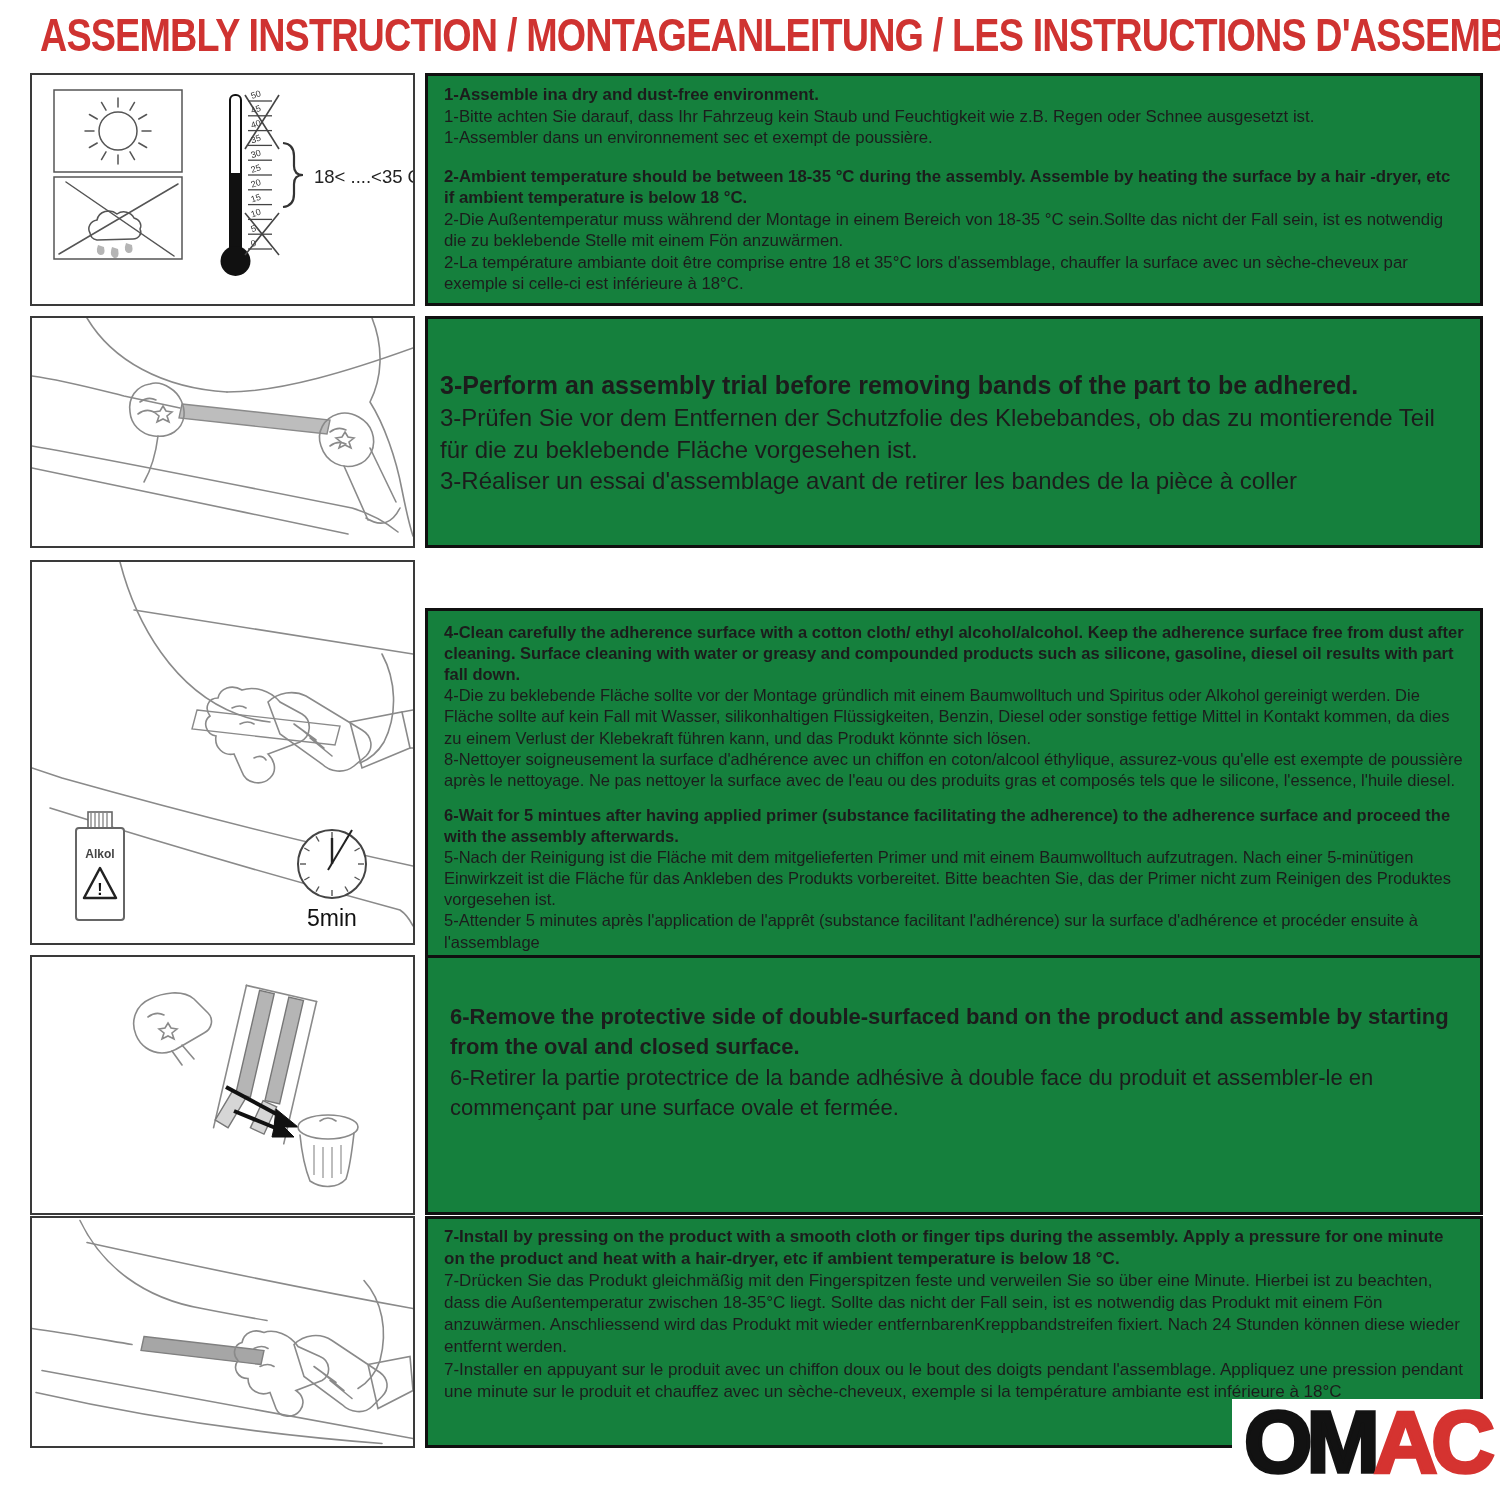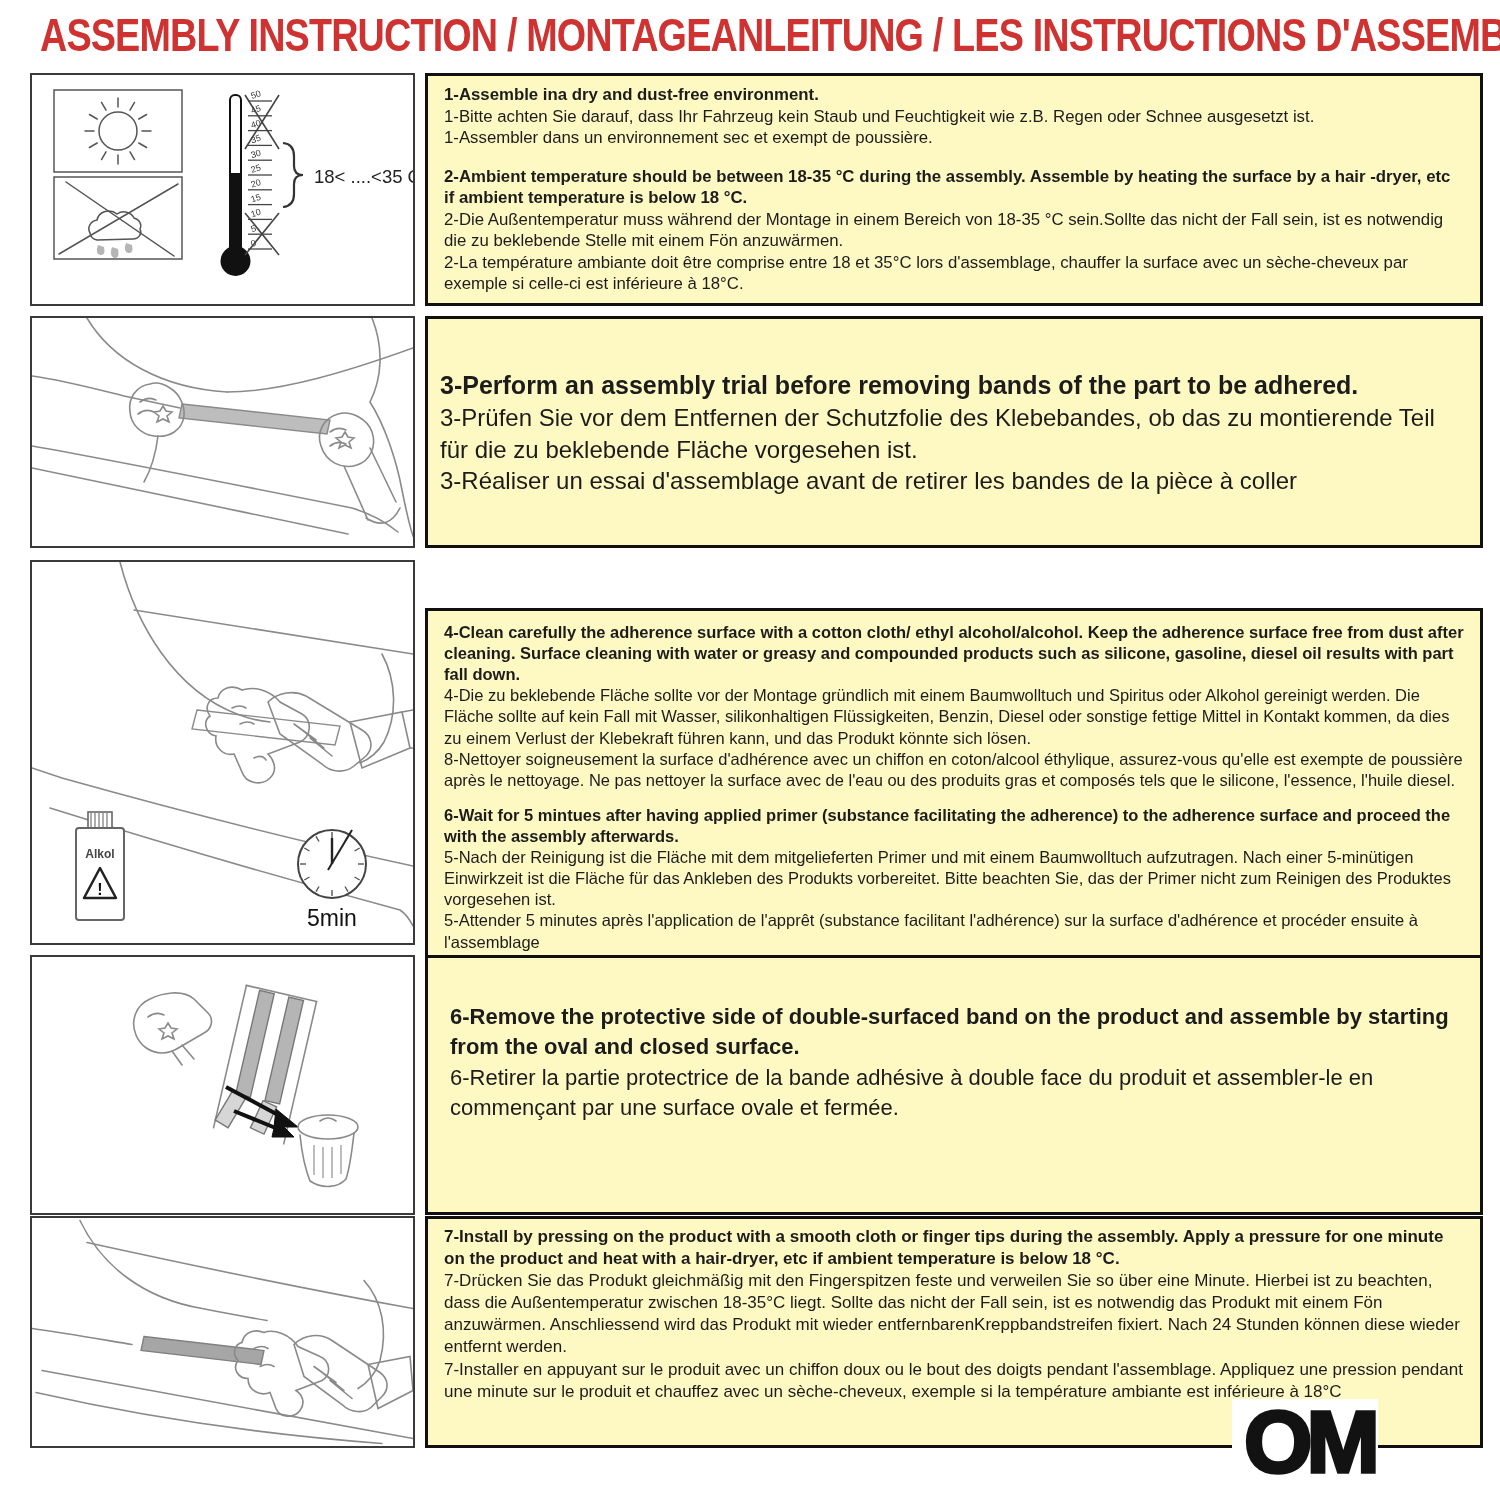--- a/index.html
+++ b/index.html
@@ -12,21 +12,21 @@
     font-size:46px; font-weight:bold; letter-spacing:-1px; white-space:nowrap;
     color:#cf3331; transform:scaleX(0.82); transform-origin:0 0;
   }
   .illus {
     position:absolute; left:30px; top:0; width:385px; height:100%;
     border:2px solid #3a3a3a; background:#fff; box-sizing:border-box;
   }
   .illus svg { position:absolute; left:0; top:0; width:100%; height:100%; }
   .txt {
     position:absolute; left:425px; top:0; width:1058px; height:100%;
-    border:3px solid #101010; background:#fef9c3; box-sizing:border-box; overflow:hidden;
+    border:3px solid #101010; background:#15803d; box-sizing:border-box; overflow:hidden;
   }
   .row { position:absolute; left:0; width:1500px; }
   .row1 { top:73px;  height:233px; }
   .row2 { top:316px; height:232px; }
   .row3 { top:560px; height:385px; }
   .row4 { top:955px; height:260px;border-radius:6px; }
   .row5 { top:1216px; height:232px; }
   .pp { margin:0; }
   .bold { font-weight:bold; }
   .gap { margin-top:17px; }
@@ -287,15 +287,16 @@
     </div>
     <div class="txt s5">
       <p class="pp bold">7-Install by pressing on the product with a smooth cloth or finger tips during the assembly. Apply a pressure for one minute on the product and heat with a hair-dryer, etc if ambient temperature is below 18 °C.</p>
       <p class="pp">7-Drücken Sie das Produkt gleichmäßig mit den Fingerspitzen feste und verweilen Sie so über eine Minute. Hierbei ist zu beachten, dass die Außentemperatur zwischen 18-35°C liegt. Sollte das nicht der Fall sein, ist es notwendig das Produkt mit einem Fön anzuwärmen. Anschliessend wird das Produkt mit wieder entfernbarenKreppbandstreifen fixiert. Nach 24 Stunden können diese wieder entfernt werden.</p>
       <p class="pp">7-Installer en appuyant sur le produit avec un chiffon doux ou le bout des doigts pendant l'assemblage. Appliquez une pression pendant une minute sur le produit et chauffez avec un sèche-cheveux, exemple si la température ambiante est inférieure à 18°C</p>
     </div>
   </section>
 
   <div class="logo">
     <span class="lb">OM</span>
+      <span class="lr">AC</span>
   </div>
 
 </div>
 
 </body></html>

